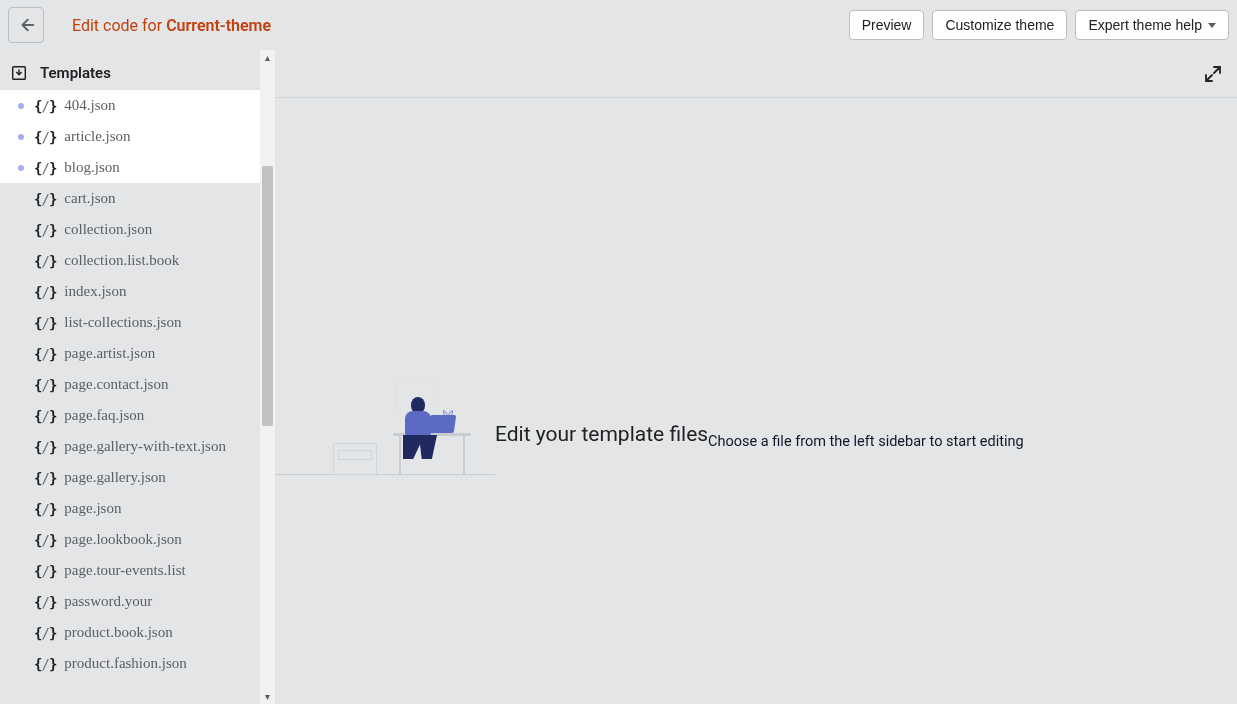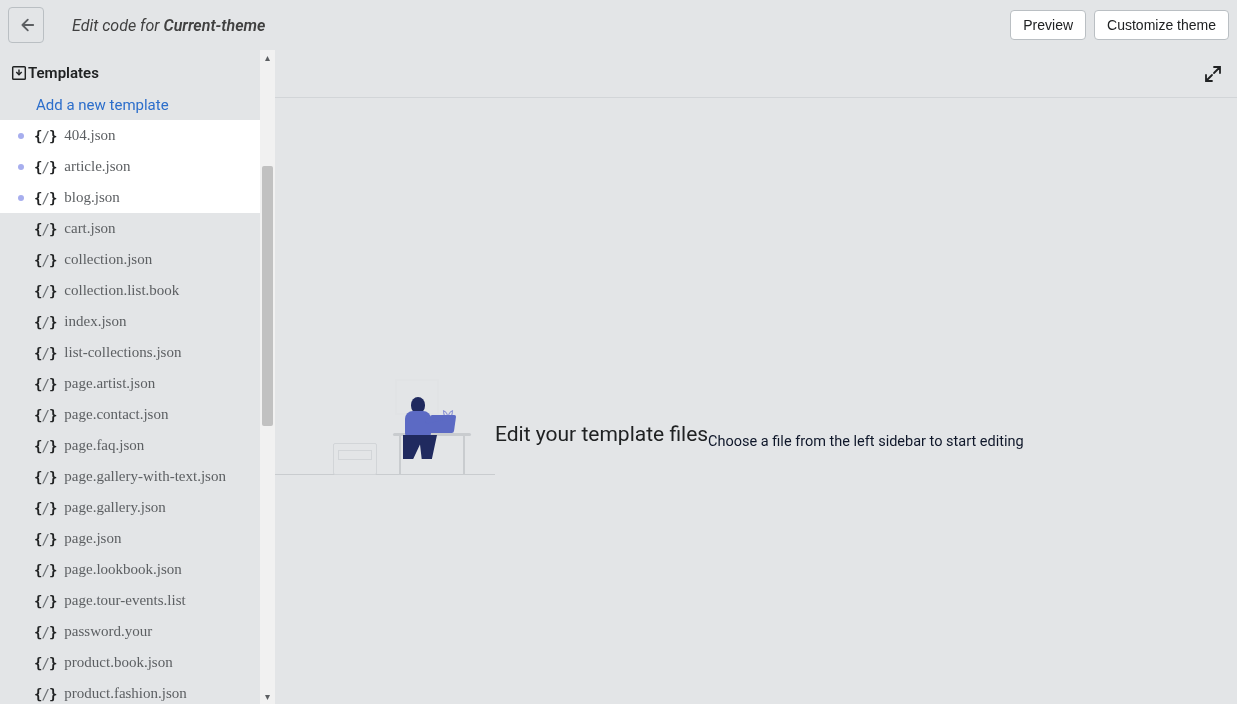--- a/index.html
+++ b/index.html
@@ -26,22 +26,21 @@
   background: #fff0;
   display: flex;
   align-items: center;
   justify-content: center;
   cursor: pointer;
   background: #e3e5e7;
 }
 .title-wrap {
   margin-left: 28px;
   font-size: 16px;
-  color: #404040;
-  font-style: italic;
+  color: #c2410c;
 }
 .title-wrap .theme-name { font-weight: 600; }
 .topbar-spacer { flex: 1; }
 .topbar-actions { display: flex; gap: 8px; }
 .btn {
   height: 30px;
   padding: 0 12px;
   border: 1px solid #babfc3;
   border-radius: 4px;
   background: #ffffff;
@@ -99,20 +98,21 @@
   left: 2px;
   width: 11px;
   top: 116px;
   height: 260px;
   background: #c1c1c1;
   border-radius: 2px;
 }
 .section-header {
   display: flex;
   align-items: center;
+  gap: 12px;
   padding: 8px 10px;
   font-weight: 600;
   font-size: 15px;
 }
 .section-header svg { flex-shrink: 0; }
 .add-template {
   padding: 6px 10px 6px 36px;
   font-size: 15px;
   color: #2c6ecb;
   cursor: pointer;
@@ -315,35 +315,38 @@
     <span>Edit code for </span><span class="theme-name">Current-theme</span>
   </div>
   <div class="topbar-spacer"></div>
   <div class="topbar-actions">
     <button class="btn">
         <span>Preview</span>
       </button>
     <button class="btn">
         <span>Customize theme</span>
       </button>
+    <button class="btn">
+      <span>Expert theme help</span>
+      <span class="caret-down"></span>
+    </button>
   </div>
 </div>
 
 <div class="main">
   <div class="sidebar-wrap">
     <div class="sidebar">
       <div class="section-header">
         <svg width="18" height="18" viewBox="0 0 20 20" fill="none" stroke="#202223" stroke-width="1.6">
             <rect x="3" y="3" width="14" height="14" rx="1"></rect>
             <path d="M7 9l3 3 3-3" fill="none"></path>
             <path d="M10 6v6"></path>
           </svg>
         <span>Templates</span>
       </div>
-      <div class="add-template">Add a new template</div>
       <div id="file-list">
           <div class="file-item selected">
             <span class="json-icon">{<span class="slash">/</span>}</span>
             <span class="file-name">404.json</span>
           </div>
           <div class="file-item selected">
             <span class="json-icon">{<span class="slash">/</span>}</span>
             <span class="file-name">article.json</span>
           </div>
           <div class="file-item selected">

